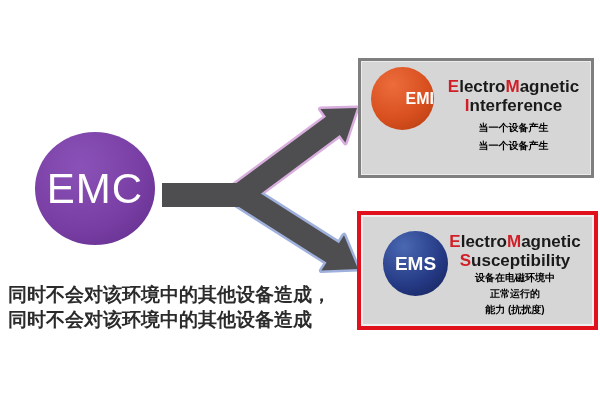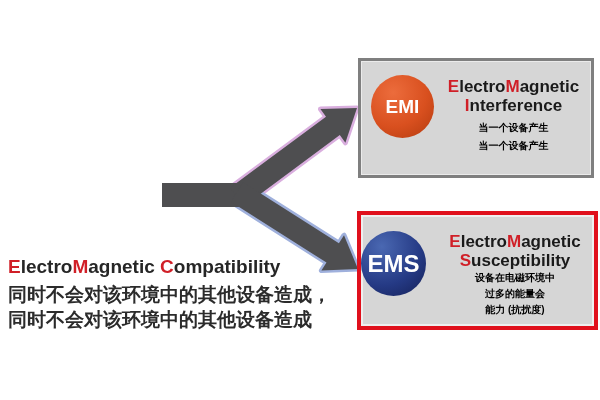--- a/index.html
+++ b/index.html
@@ -34,44 +34,47 @@
   
   .box { position:absolute; background:#d6d6d6; box-sizing:border-box; }
   .emi-box { left:358px; top:58px;  width:236px; height:120px; border:3px solid #7f7f7f; box-shadow:inset 0 0 0 1px #ebebeb; }
   .ems-box { left:357px; top:211px; width:241px; height:119px; border:4px solid #e0101c; box-shadow:inset 0 0 0 2px #efefef; }
 
   .badge {
     position:absolute; border-radius:50%; color:#ffffff; font-weight:700;
     display:flex; align-items:center; justify-content:center;
   }
   .emi-badge {
-    left:10px; top:14px; width:63px; height:63px; font-size:19px;
+    left:10px; top:6px; width:63px; height:63px; font-size:16px;
     background:radial-gradient(circle at 35% 28%, #ec6c3c, #d9501f 55%, #b23a0f 100%);
+    justify-content:flex-end;
   }
   .ems-badge {
-    left:0; top:16px; width:65px; height:65px; font-size:24px;
+    left:22px; top:16px; width:65px; height:65px; font-size:19px;
     background:radial-gradient(circle at 32% 24%, #4a68b2, #253a85 58%, #141f55 100%);
     text-align:center;
   }
 
   .box-text { position:absolute; left:78px; right:3px; text-align:center; }
   .emi-text { top:16px; }
   .ems-text { top:17px; }
   .box-title { font-size:17px; line-height:19px; font-weight:700; color:#1a1a1a; white-space:nowrap; }
   .box-desc  { font-size:10px; font-weight:700; color:#000000; white-space:nowrap; }
   .emi-text .box-desc { margin-top:4px; line-height:18px; }
   .ems-text .box-desc { margin-top:0; line-height:16px; }
 </style>
 </head>
 <body>
 
 <div class="stage">
 
+  <div class="emc-circle">
+    <span>EMC</span>
+  </div>
 
-  <div class="emc-title"><span class="r">E</span><span>lectro</span><span class="r">M</span><span>agnetic </span><span class="r">C</span><span>ompatibility</span></div>
   <div class="emc-desc">
     <div>同时不会对该环境中的其他设备造成，</div>
     <div>同时不会对该环境中的其他设备造成</div>
   </div>
 
   <svg class="arrows" viewBox="0 0 600 400">
 
     <polygon points="243.9,206.2 339.8,135.1 345.4,142.8 357,108 320.4,109 326,116.7 230.1,187.8" fill="#d9aede" stroke="#d9aede" stroke-width="5" stroke-linejoin="round"></polygon>
     <polygon points="230.8,201.7 326.5,262.6 321.4,270.6 358,269 344,235.2 338.9,243.2 243.2,182.3" fill="#9fb0dc" stroke="#9fb0dc" stroke-width="5" stroke-linejoin="round"></polygon>
 
@@ -96,19 +99,19 @@
 
   <div class="box ems-box">
     <div class="badge ems-badge">
       <span>EMS</span>
     </div>
     <div class="box-text ems-text">
       <div class="box-title"><span class="r">E</span><span>lectro</span><span class="r">M</span><span>agnetic</span></div>
       <div class="box-title"><span class="r">S</span><span>usceptibility</span></div>
       <div class="box-desc">
         <div>设备在电磁环境中</div>
-        <div>过多的能量会</div>
+        <div>正常运行的</div>
         <div>能力 (抗扰度)</div>
       </div>
     </div>
   </div>
 
 </div>
 
 </body></html>

